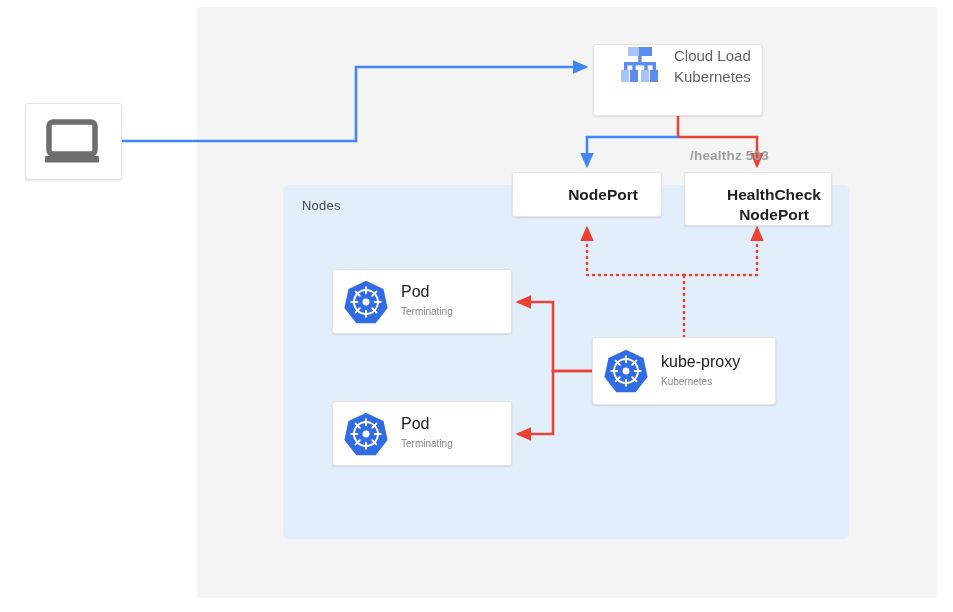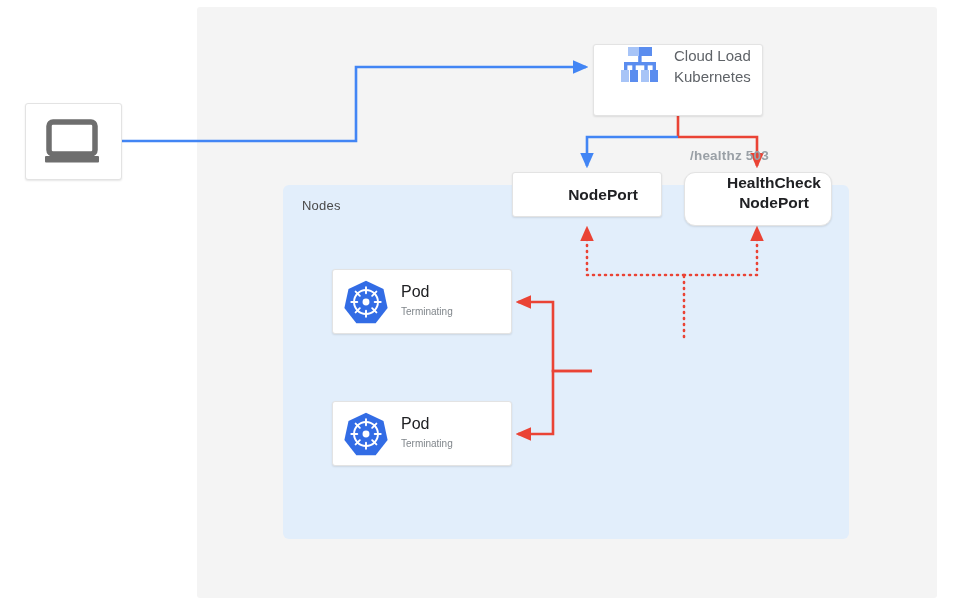--- a/index.html
+++ b/index.html
@@ -82,21 +82,21 @@
     letter-spacing: .2px;
     margin-top: 36px;
   }
   
   #nodeport-box {
     left: 512px; top: 172px; width: 150px; height: 45px;
     display: flex; align-items: center; justify-content: center;
   }
   #hc-nodeport-box {
     left: 684px; top: 172px; width: 148px; height: 54px;
-    display: flex; align-items: flex-start; justify-content: center; border-radius: 11px;
+    display: flex; align-items: flex-end; justify-content: center;
   }
   .port-title {
     font-size: 15.5px;
     font-weight: bold;
     color: #202124;
     text-align: center;
     line-height: 20px;
   }
   
   #pod-1 { left: 332px; top: 269px; width: 180px; height: 65px; }
@@ -253,14 +253,35 @@
         <line x1="27.4" y1="72.6" x2="36.6" y2="63.4"></line>
         <line x1="63.4" y1="36.6" x2="72.6" y2="27.4"></line>
       </g>
     </svg>
     <div class="entity-text">
       <div class="entity-title">Pod</div>
       <div class="entity-sub">Terminating</div>
     </div>
   </div>
 
+  <div class="card entity" id="kube-proxy-box">
+    <svg class="k8s-icon" viewBox="0 0 100 100" xmlns="http://www.w3.org/2000/svg">
+      <polygon points="50,4 88,22 97,63 71,96 29,96 3,63 12,22" fill="#326ce5"></polygon>
+      <g fill="none" stroke="#ffffff" stroke-width="4.2" stroke-linecap="round">
+        <circle cx="50" cy="50" r="26"></circle>
+        <circle cx="50" cy="50" r="7.5" fill="#ffffff" stroke="none"></circle>
+        <line x1="50" y1="18" x2="50" y2="31"></line>
+        <line x1="50" y1="69" x2="50" y2="82"></line>
+        <line x1="18" y1="50" x2="31" y2="50"></line>
+        <line x1="69" y1="50" x2="82" y2="50"></line>
+        <line x1="27.4" y1="27.4" x2="36.6" y2="36.6"></line>
+        <line x1="63.4" y1="63.4" x2="72.6" y2="72.6"></line>
+        <line x1="27.4" y1="72.6" x2="36.6" y2="63.4"></line>
+        <line x1="63.4" y1="36.6" x2="72.6" y2="27.4"></line>
+      </g>
+    </svg>
+    <div class="entity-text">
+      <div class="entity-title">kube-proxy</div>
+      <div class="entity-sub">Kubernetes</div>
+    </div>
+  </div>
 
 </div>
 
 </body></html>

